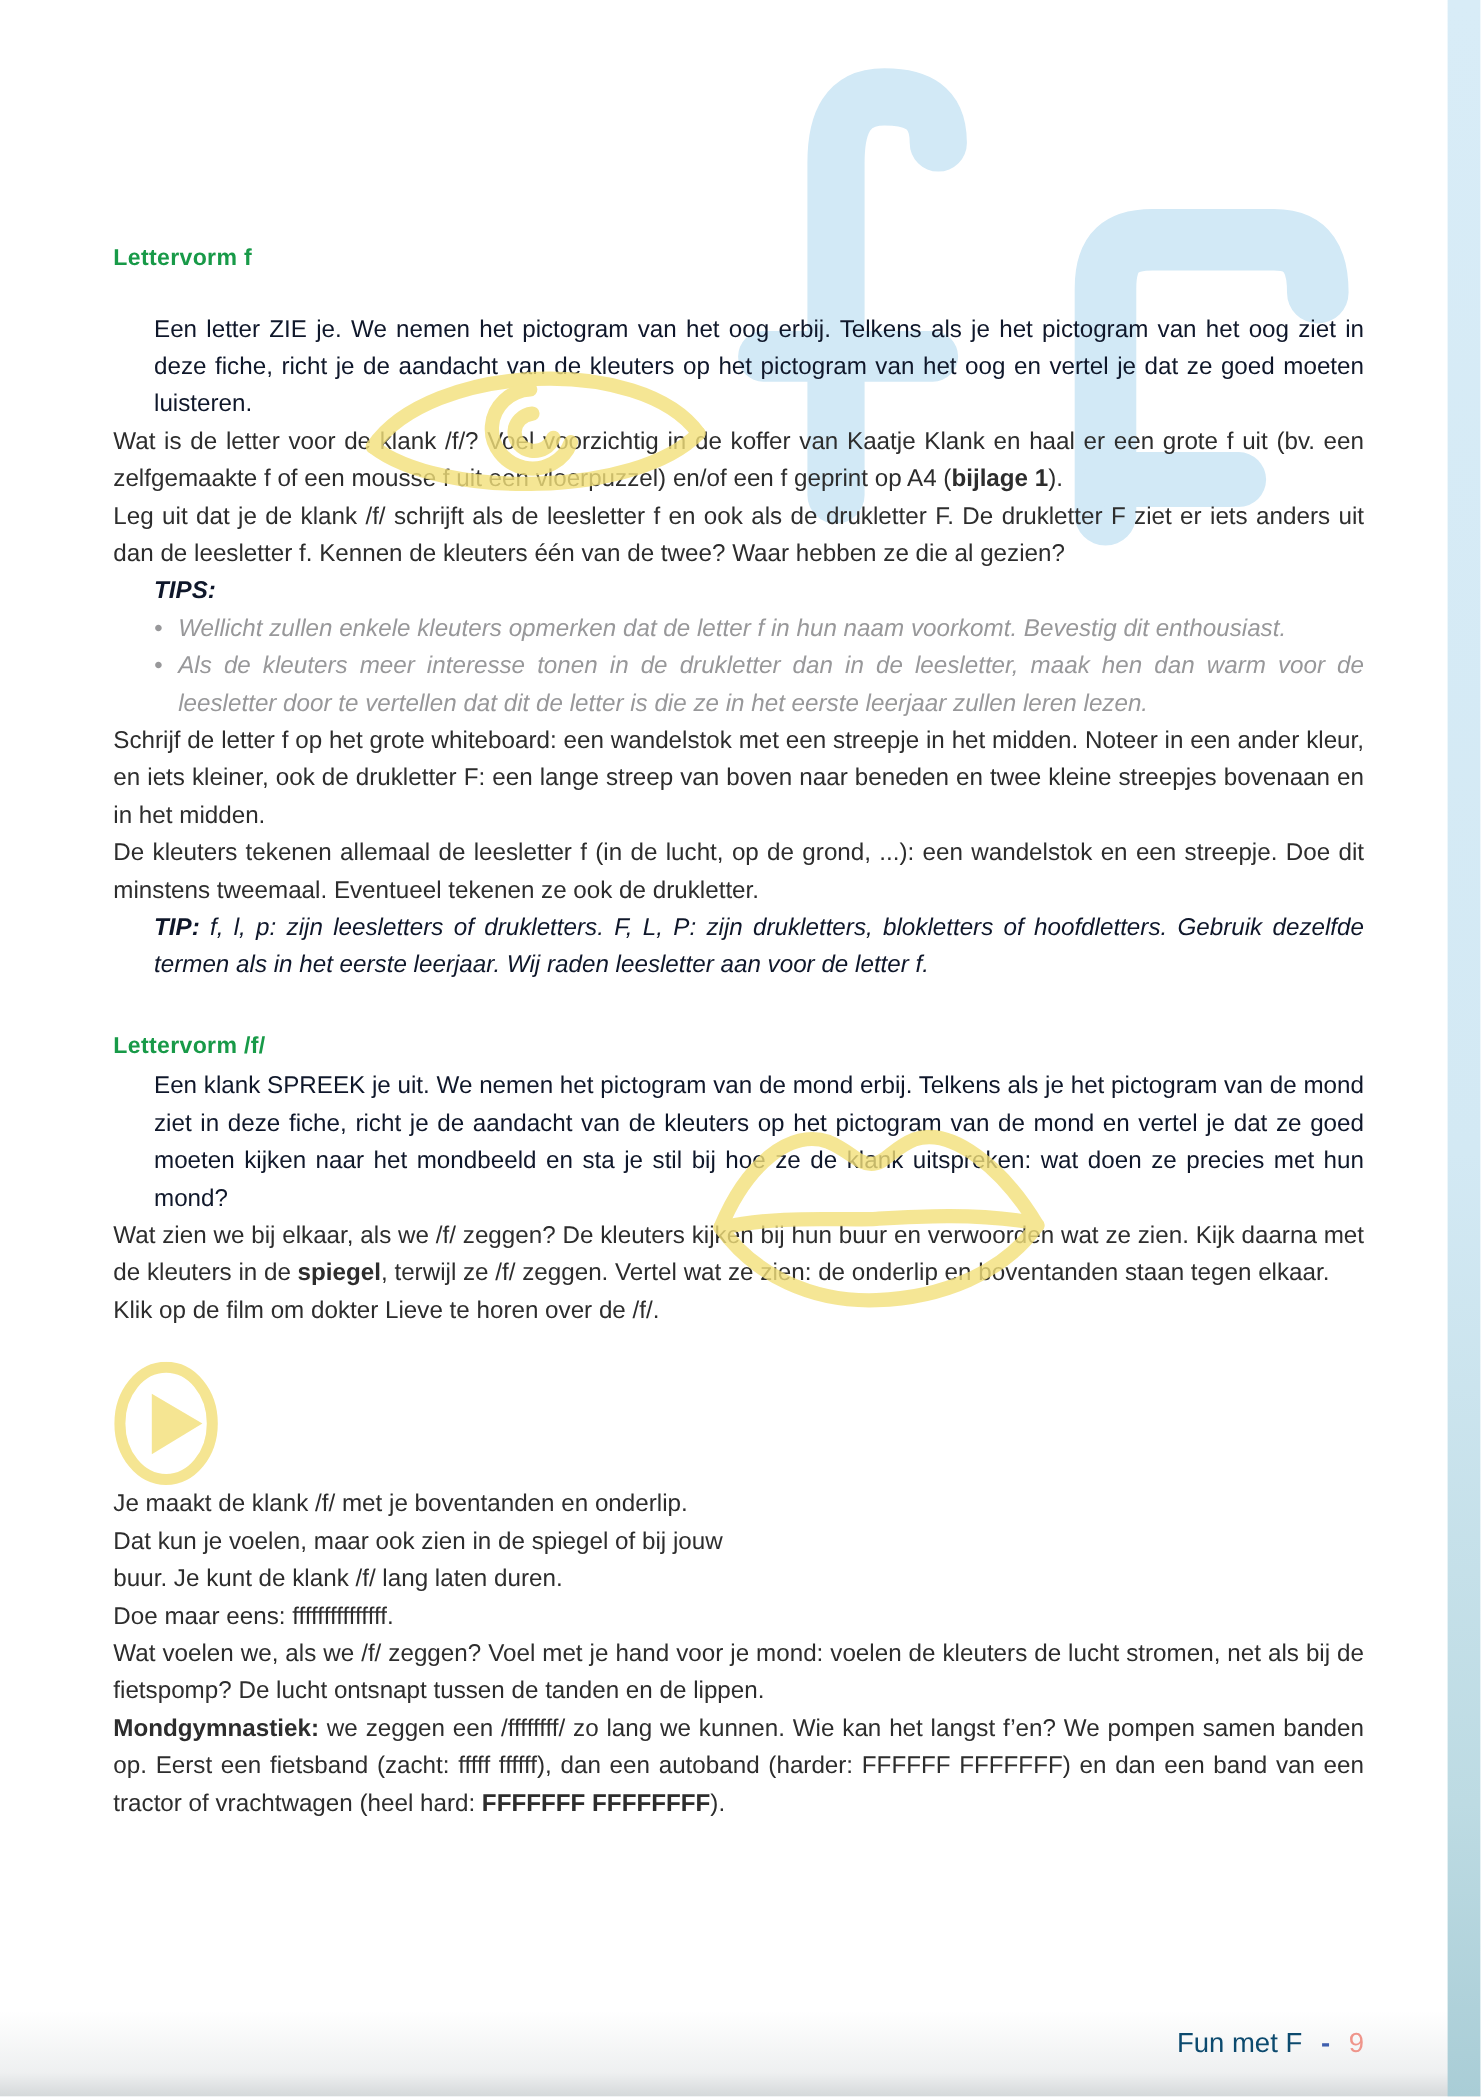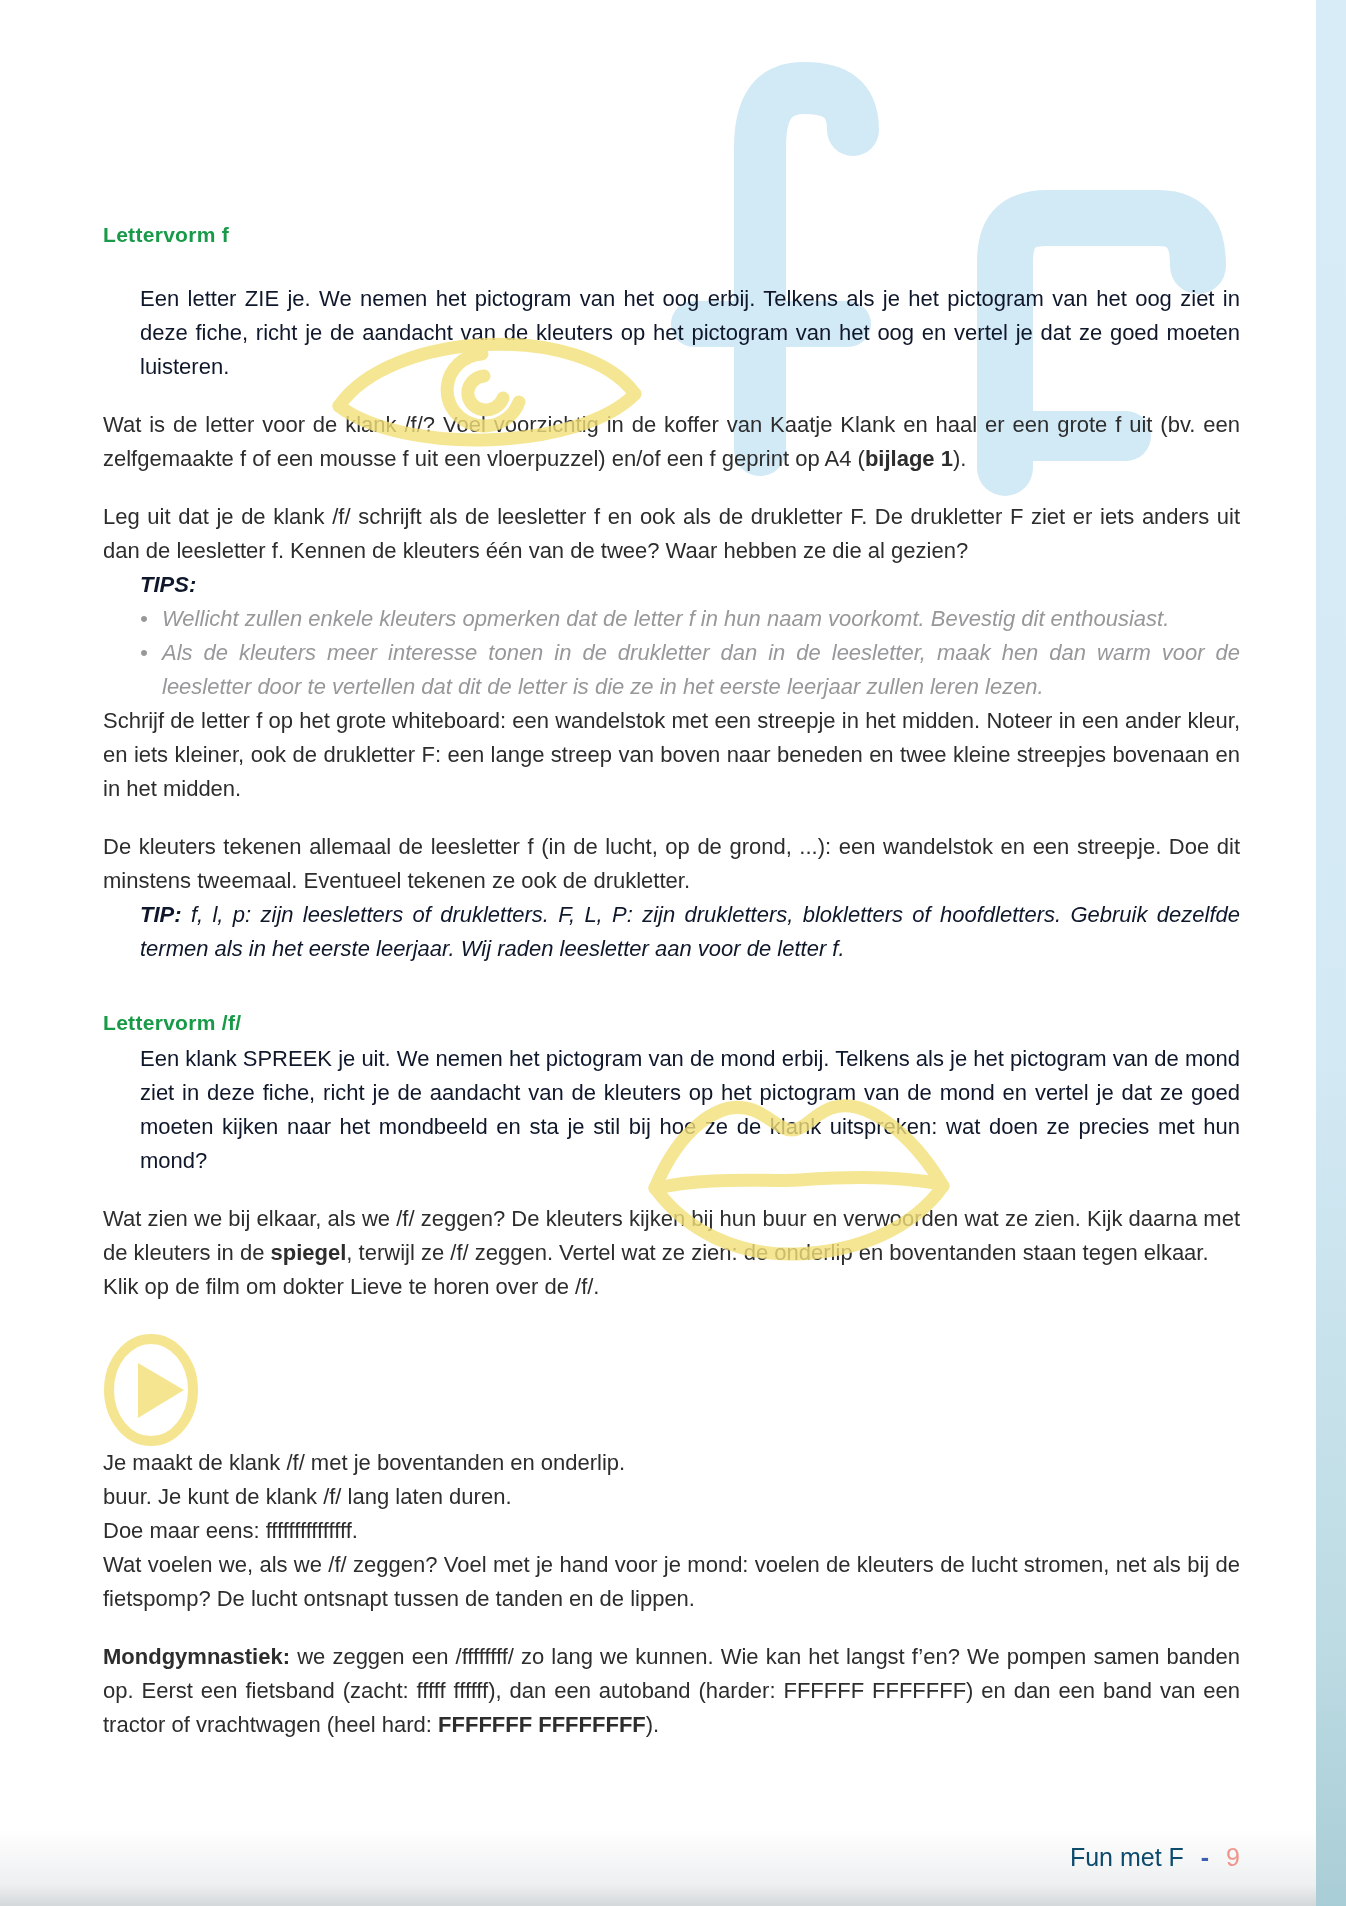--- a/index.html
+++ b/index.html
@@ -26,21 +26,21 @@
     font-size:21px;line-height:38px;font-weight:bold;color:#189a48;
     margin:0;letter-spacing:0.3px;
   }
   .section{position:relative;}
   .section-articulatie{margin-top:38px;}
   p{margin:0;}
   .gray{color:#0f172a;}
   .ital{font-style:italic;}
   .indent{margin-left:37px;}
   .justify{text-align:justify;}
-  .mt-sm{margin-top:24px;}
+  .mt-sm{}
   .mt-md{}
   .mt-lg{margin-top:28px;}
   b{font-weight:bold;}
   .tip-item{display:flex;color:#98989a;font-style:italic;}
   .tip-bullet{flex:none;width:22px;}
   .overlay-icon{position:absolute;pointer-events:none;z-index:3;}
   .video-row{display:flex;margin-top:26px;flex-direction:column;}
   .play-wrap{flex:none;width:125px;padding-top:4px;}
   .play-button{cursor:pointer;display:block;}
   .video-text{flex:1;}
@@ -127,20 +127,21 @@
       <div class="play-wrap">
         <svg class="play-button" width="96" height="112" viewBox="0 0 96 112">
           <g opacity="0.82">
             <ellipse cx="48" cy="56" rx="42" ry="51" fill="none" stroke="#f3e07a" stroke-width="10"></ellipse>
             <polygon points="35,29 35,84 81,56" fill="#f3e07a"></polygon>
           </g>
         </svg>
       </div>
       <div class="video-text">
         <div>Je maakt de klank /f/ met je boventanden en onderlip.</div>
+        <div>Dat kun je voelen, maar ook zien in de spiegel of bij jouw</div>
         <div>buur. Je kunt de klank /f/ lang laten duren.</div>
         <div>Doe maar eens: fffffffffffffff.</div>
       </div>
     </div>
 
     <p class="justify mt-md">Wat voelen we, als we /f/ zeggen? Voel met je hand voor je mond: voelen de kleuters de lucht stromen, net als bij de fietspomp? De lucht ontsnapt tussen de tanden en de lippen.</p>
 
     <p class="justify mt-sm"><b>Mondgymnastiek:</b><span> we zeggen een /ffffffff/ zo lang we kunnen. Wie kan het langst f’en? We pompen samen banden op. Eerst een fietsband (zacht: fffff ffffff), dan een autoband (harder: FFFFFF  FFFFFFF) en dan een band van een tractor of vrachtwagen (heel hard: </span><b>FFFFFFF  FFFFFFFF</b><span>).</span></p>
   </div>
 

